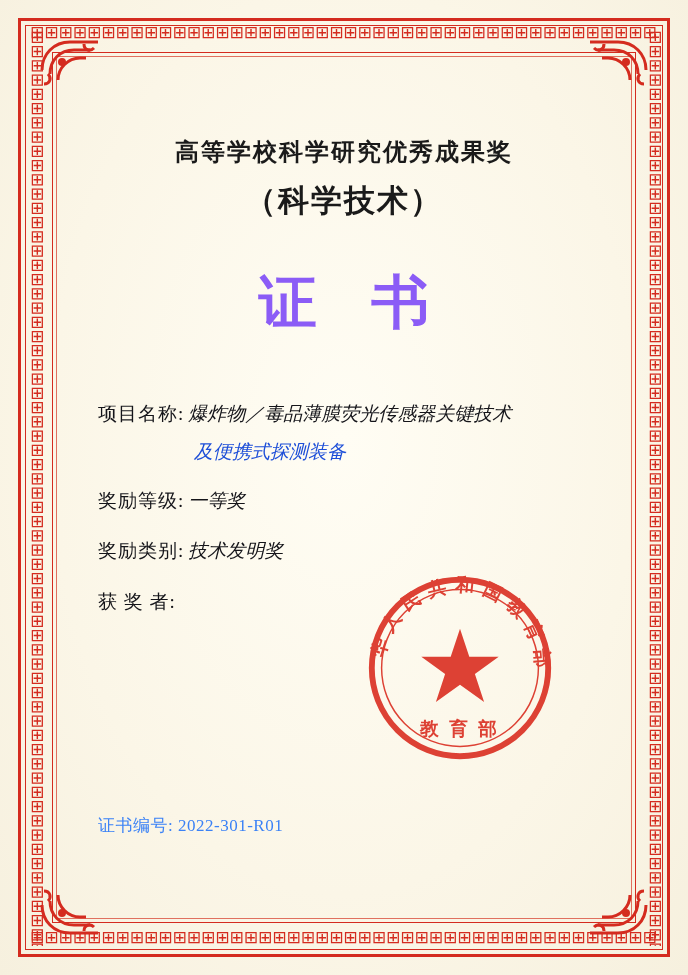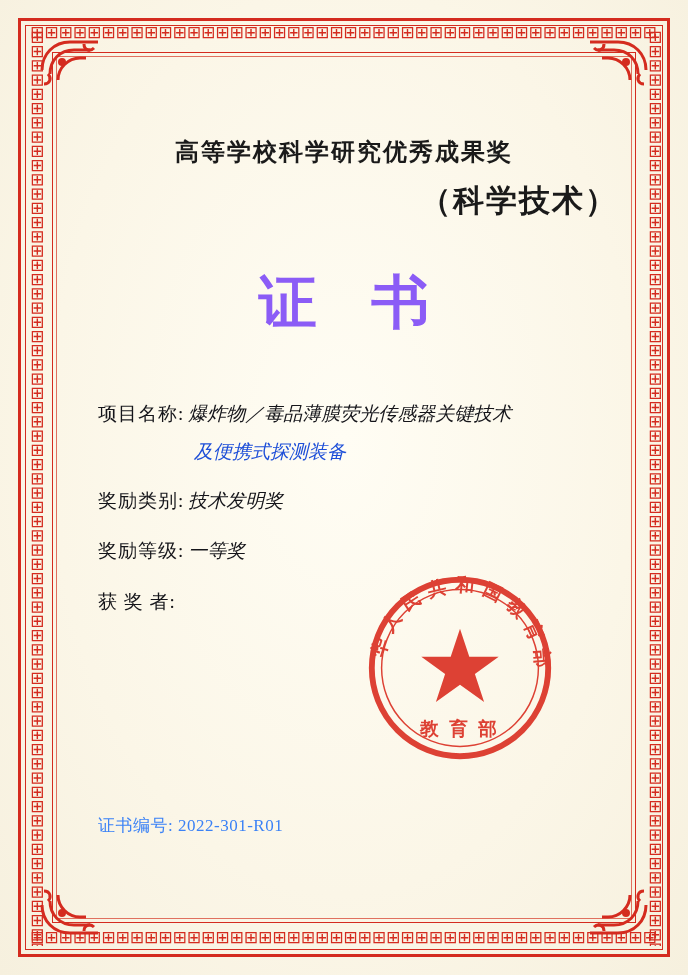--- a/index.html
+++ b/index.html
@@ -116,21 +116,20 @@
   }
   .title-main {
     font-size: 24px;
     letter-spacing: 2px;
     margin-top: 36px;
   }
   .title-sub {
     font-size: 31px;
     letter-spacing: 2px;
     margin-top: 12px;
-    text-align: right;
   }
   .title-cert {
     text-align: center;
     font-size: 58px;
     font-weight: bold;
     letter-spacing: 20px;
     color: #8b5cf6;
     margin-top: 42px;
     text-indent: 20px;
   }
@@ -279,27 +278,27 @@
 
     <div class="fields">
 
       <div class="field-row">
         <div class="field-label">项目名称:</div>
         <div class="field-value">爆炸物／毒品薄膜荧光传感器关键技术</div>
       </div>
       <div class="field-value-cont">及便携式探测装备</div>
 
       <div class="field-row">
+        <div class="field-label">奖励等级:</div>
+        <div class="field-value">一等奖</div>
+      </div>
+
+      <div class="field-row">
         <div class="field-label">奖励类别:</div>
         <div class="field-value">技术发明奖</div>
-      </div>
-
-      <div class="field-row">
-        <div class="field-label">奖励等级:</div>
-        <div class="field-value">一等奖</div>
       </div>
 
       <div class="field-row">
         <div class="field-label">获 奖 者:</div>
       </div>
 
     </div>
 
     <div class="seal-area">
 

